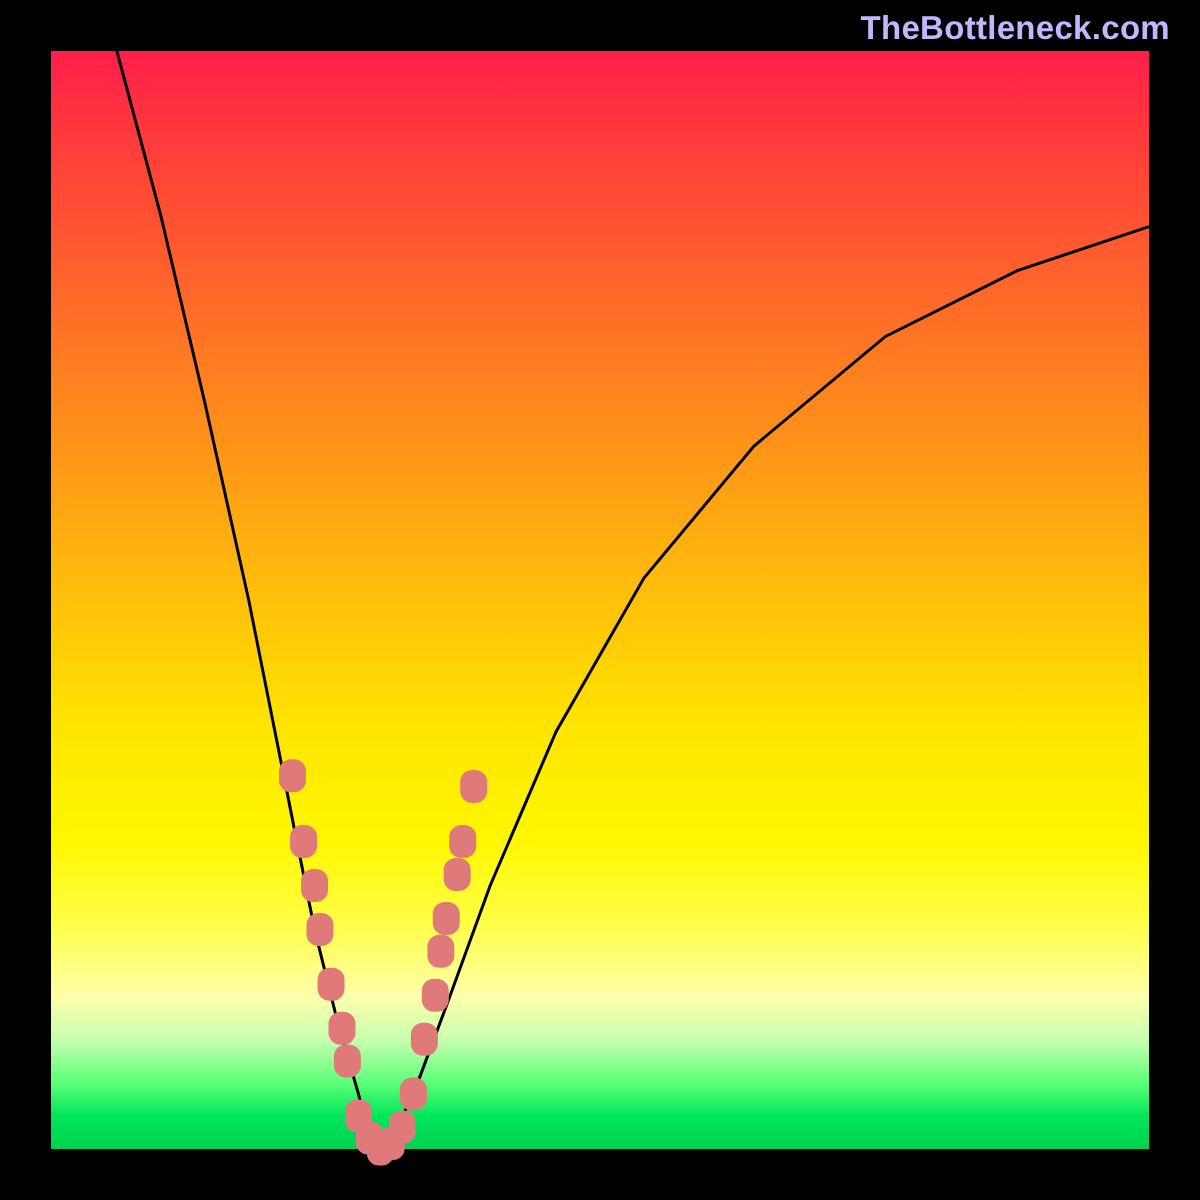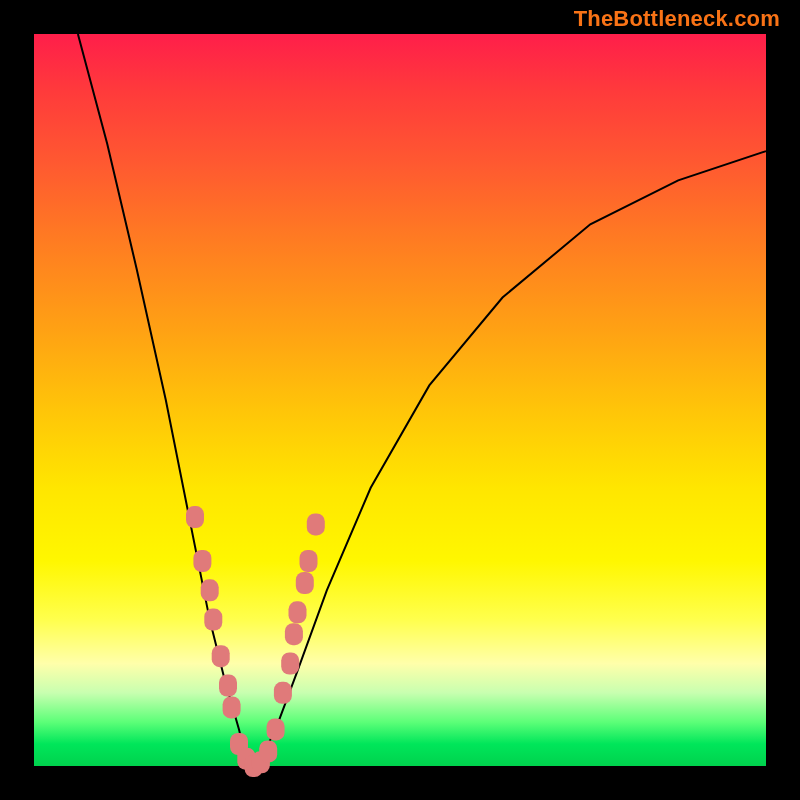--- a/index.html
+++ b/index.html
@@ -44,21 +44,21 @@
       #00d24d 100%
     );
   }
   .watermark {
     position: absolute;
     top: 6px;
     right: 20px;
     font-size: 22px;
     font-weight: 600;
     letter-spacing: 0.2px;
-    color: #f97316;
+    color: #c4b5fd;
     user-select: none;
   }
   svg.curve {
     position: absolute;
     top: 34px;
     left: 34px;
     width: 732px;
     height: 732px;
     overflow: visible;
   }

